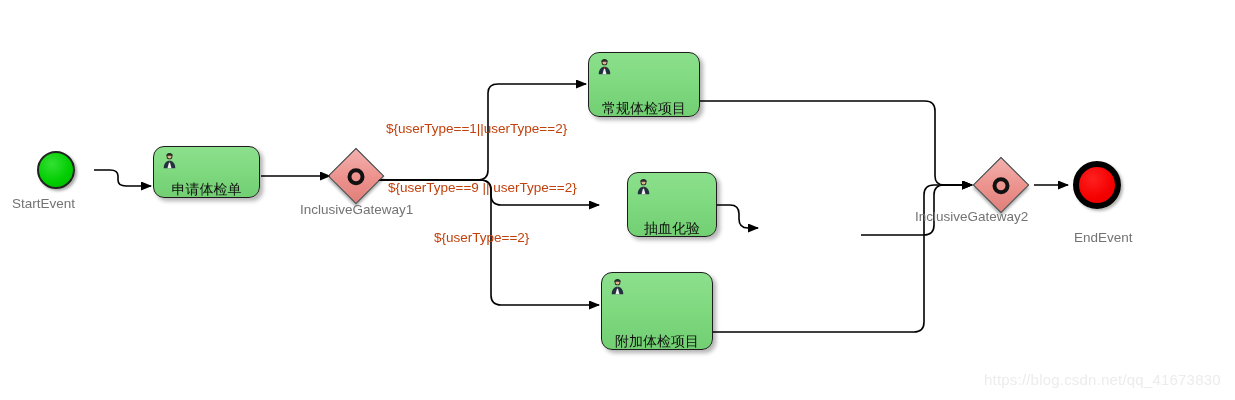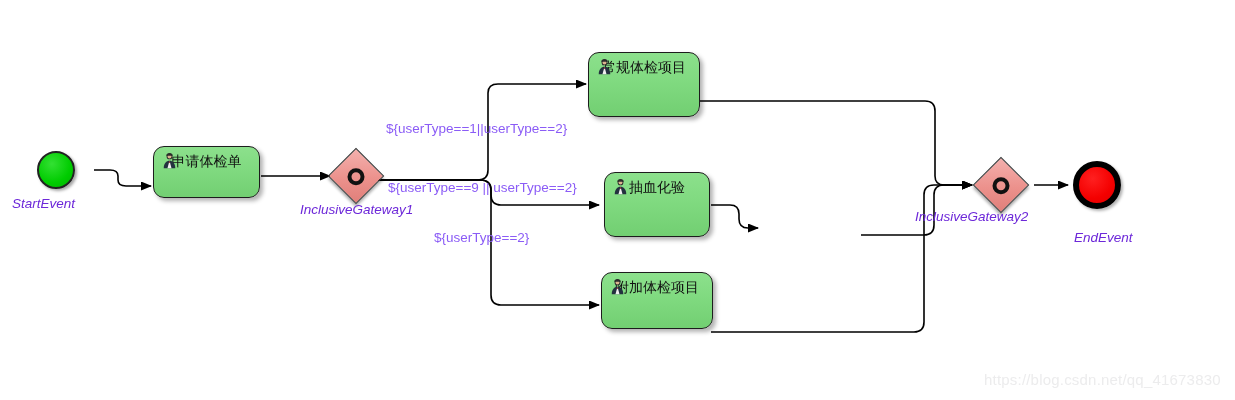--- a/index.html
+++ b/index.html
@@ -70,21 +70,21 @@
   }
   
   .task {
     position: absolute;
     box-sizing: border-box;
     border: 1.5px solid #1d1d1d;
     border-radius: 11px;
     background: linear-gradient(180deg, #8ce08c 0%, #80da80 45%, #72cf72 100%);
     box-shadow: 3px 3px 4px rgba(0,0,0,0.3);
     display: flex;
-    align-items: flex-start;
+    align-items: flex-end;
     justify-content: center;
   }
   .task-label {
     font-size: 14px;
     color: #111111;
     text-align: center;
     line-height: 1.15;
     padding: 0 6px;
     margin-top: 6px;
     white-space: nowrap;
@@ -93,28 +93,27 @@
     position: absolute;
     left: 7px;
     top: 5px;
     width: 17px;
     height: 17px;
   }
   
   .node-label {
     position: absolute;
     font-size: 13.5px;
-    color: #6d28d9;
-    white-space: nowrap;
-    font-style: italic;
+    color: #737373;
+    white-space: nowrap;
   }
   .cond-label {
     position: absolute;
     font-size: 13.5px;
-    color: #8b5cf6;
+    color: #c2410c;
     white-space: nowrap;
     background: transparent;
   }
   .watermark {
     position: absolute;
     font-size: 15px;
     color: #ececed;
     white-space: nowrap;
     letter-spacing: 0.2px;
   }
@@ -183,34 +182,34 @@
       <circle cx="10" cy="5.2" r="3.4" fill="#2c2c2c"></circle>
       <circle cx="10" cy="5.2" r="2.3" fill="#dcb58f"></circle>
       <path d="M10 1.2 a4 4 0 0 1 4 3.2 l-8 0 a4 4 0 0 1 4 -3.2 z" fill="#2c2c2c"></path>
       <path d="M3.2 19 C3.2 13.2 6.4 10.2 10 10.2 C13.6 10.2 16.8 13.2 16.8 19 z" fill="#23313f"></path>
       <path d="M10 10.2 L7.6 19 L12.4 19 z" fill="#f0f0f0"></path>
       <path d="M10 10.2 L9 12.6 L11 12.6 z" fill="#8b1d1d"></path>
     </svg>
     <span class="task-label">常规体检项目</span>
   </div>
 
-  <div class="task" style="left:604px; top:172px; width:106px; height:65px;">
+  <div class="task" style="left:627px; top:172px; width:90px; height:65px;">
     <svg class="user-icon" viewBox="0 0 20 20">
       <circle cx="10" cy="5.2" r="3.4" fill="#2c2c2c"></circle>
       <circle cx="10" cy="5.2" r="2.3" fill="#dcb58f"></circle>
       <path d="M10 1.2 a4 4 0 0 1 4 3.2 l-8 0 a4 4 0 0 1 4 -3.2 z" fill="#2c2c2c"></path>
       <path d="M3.2 19 C3.2 13.2 6.4 10.2 10 10.2 C13.6 10.2 16.8 13.2 16.8 19 z" fill="#23313f"></path>
       <path d="M10 10.2 L7.6 19 L12.4 19 z" fill="#f0f0f0"></path>
       <path d="M10 10.2 L9 12.6 L11 12.6 z" fill="#8b1d1d"></path>
     </svg>
     <span class="task-label">抽血化验</span>
   </div>
 
 
-  <div class="task" style="left:601px; top:272px; width:112px; height:57px;">
+  <div class="task" style="left:601px; top:272px; width:112px; height:78px;">
     <svg class="user-icon" viewBox="0 0 20 20">
       <circle cx="10" cy="5.2" r="3.4" fill="#2c2c2c"></circle>
       <circle cx="10" cy="5.2" r="2.3" fill="#dcb58f"></circle>
       <path d="M10 1.2 a4 4 0 0 1 4 3.2 l-8 0 a4 4 0 0 1 4 -3.2 z" fill="#2c2c2c"></path>
       <path d="M3.2 19 C3.2 13.2 6.4 10.2 10 10.2 C13.6 10.2 16.8 13.2 16.8 19 z" fill="#23313f"></path>
       <path d="M10 10.2 L7.6 19 L12.4 19 z" fill="#f0f0f0"></path>
       <path d="M10 10.2 L9 12.6 L11 12.6 z" fill="#8b1d1d"></path>
     </svg>
     <span class="task-label">附加体检项目</span>
   </div>

